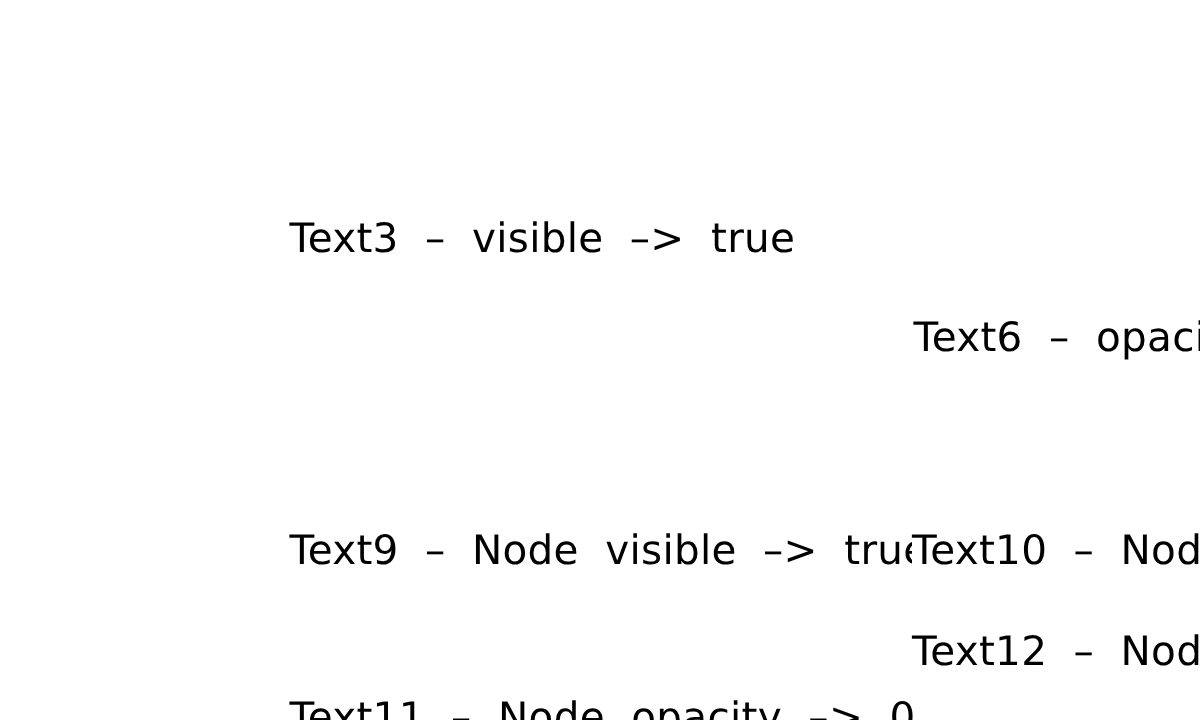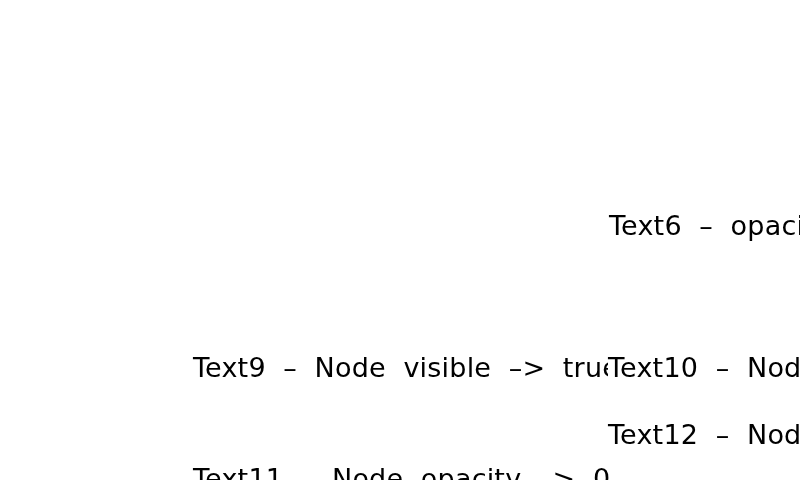--- a/index.html
+++ b/index.html
@@ -41,20 +41,21 @@
   
   .occluding {
     background: #ffffff;
   }
 </style>
 </head>
 <body>
 
 <div id="canvas">
 
+  <div class="text-label layer-1" style="left:193px; top:146px;">Text3  –  visible  –&gt;  true</div>
 
   <div class="text-label layer-2" style="left:609px; top:212px;">Text6  –  opacity</div>
 
   <div class="text-label layer-3" style="left:193px; top:354px;">Text9  –  Node  visible  –&gt;  true</div>
 
   <div class="text-label layer-4 occluding" style="left:608px; top:354px;">Text10  –  Node</div>
 
   <div class="text-label layer-5" style="left:193px; top:425px;margin-top:40px;">Text11  –  Node  opacity  –&gt;  0</div>
 
   <div class="text-label layer-6 occluding" style="left:608px; top:421px;">Text12  –  Node</div>

